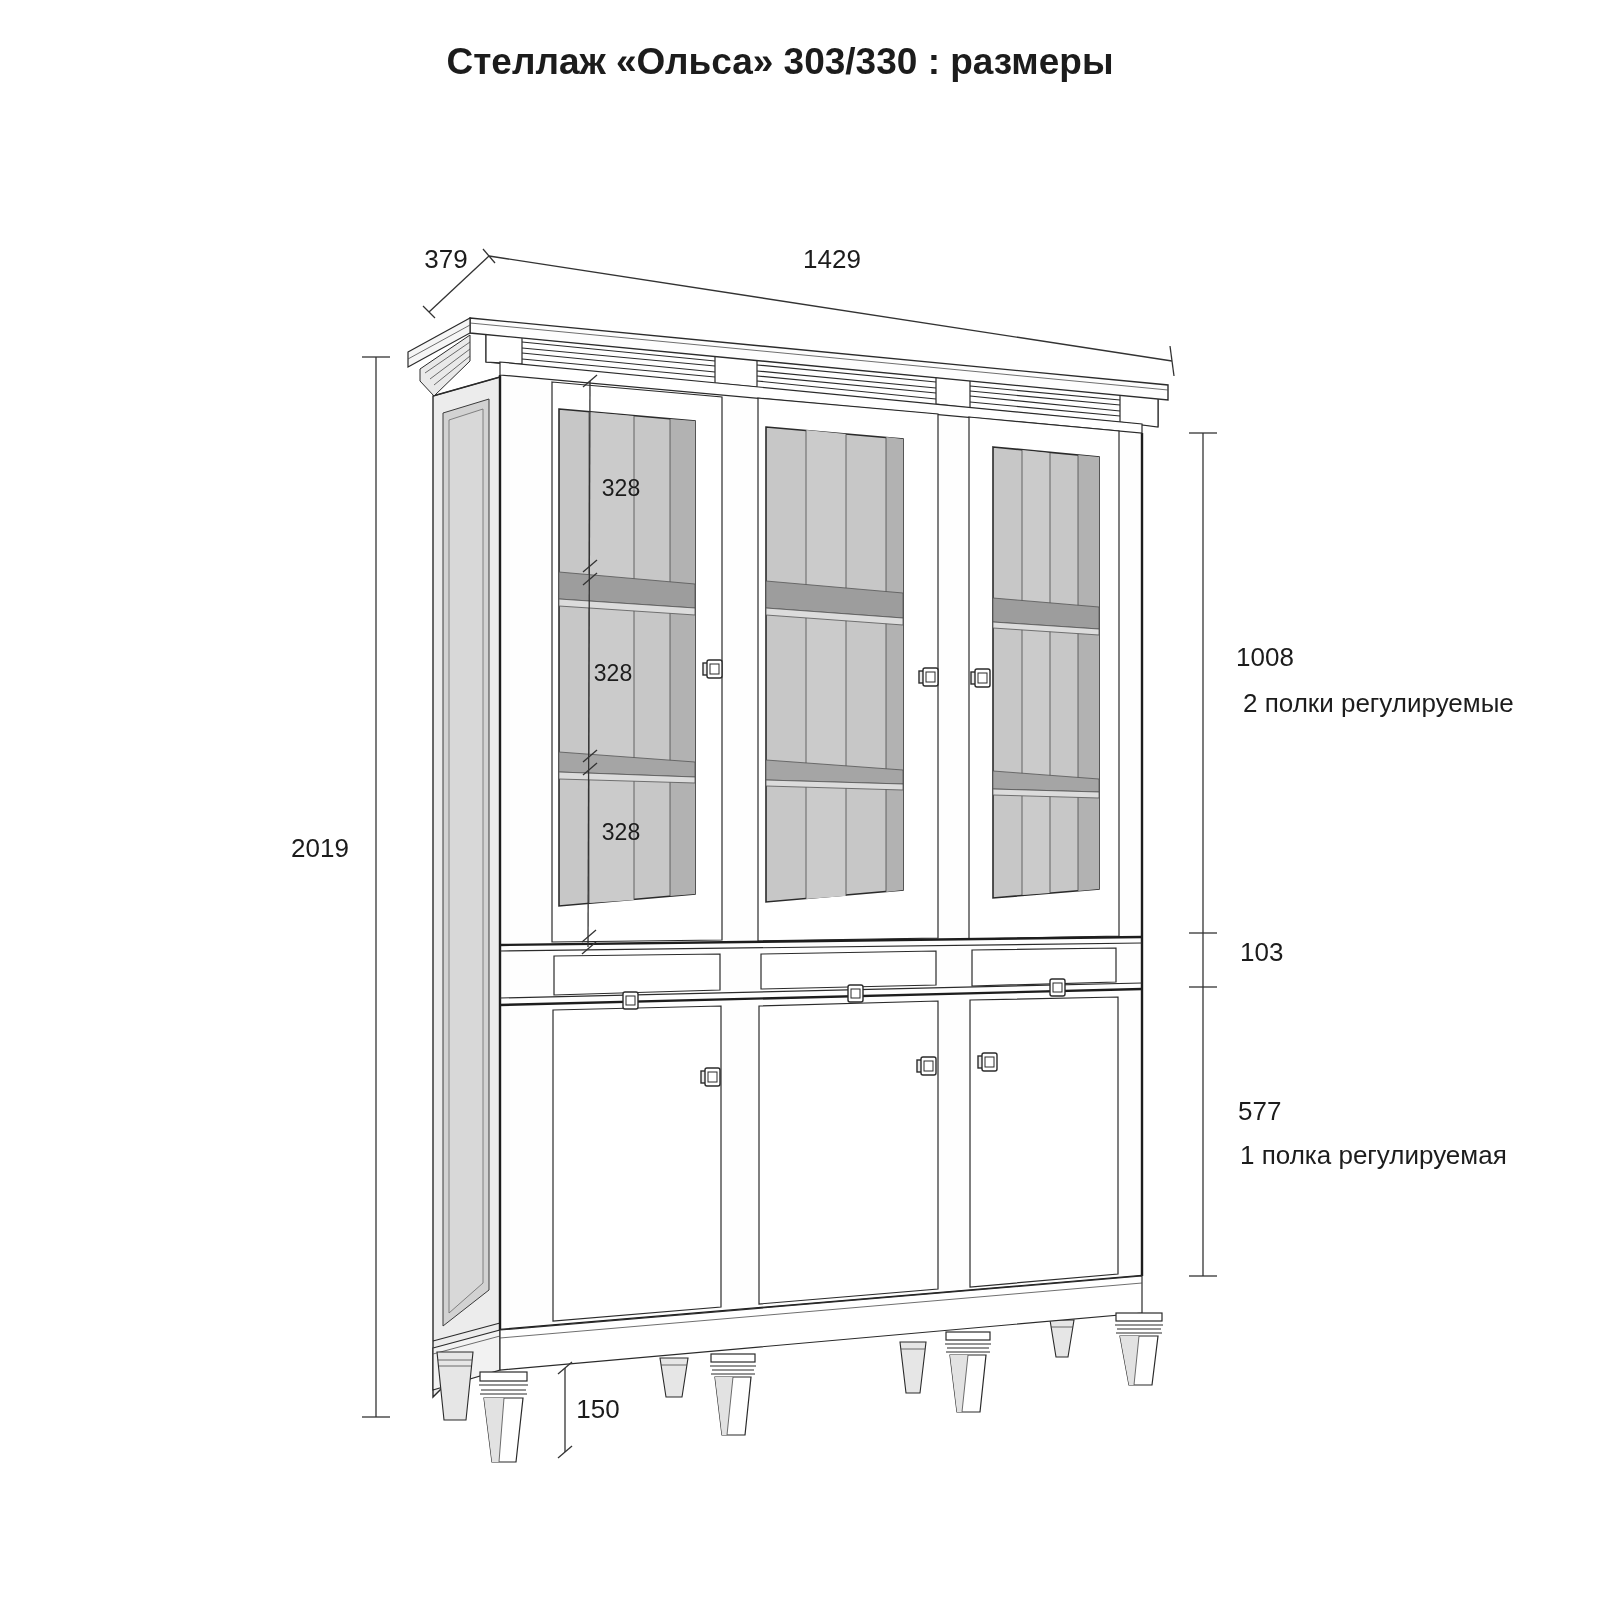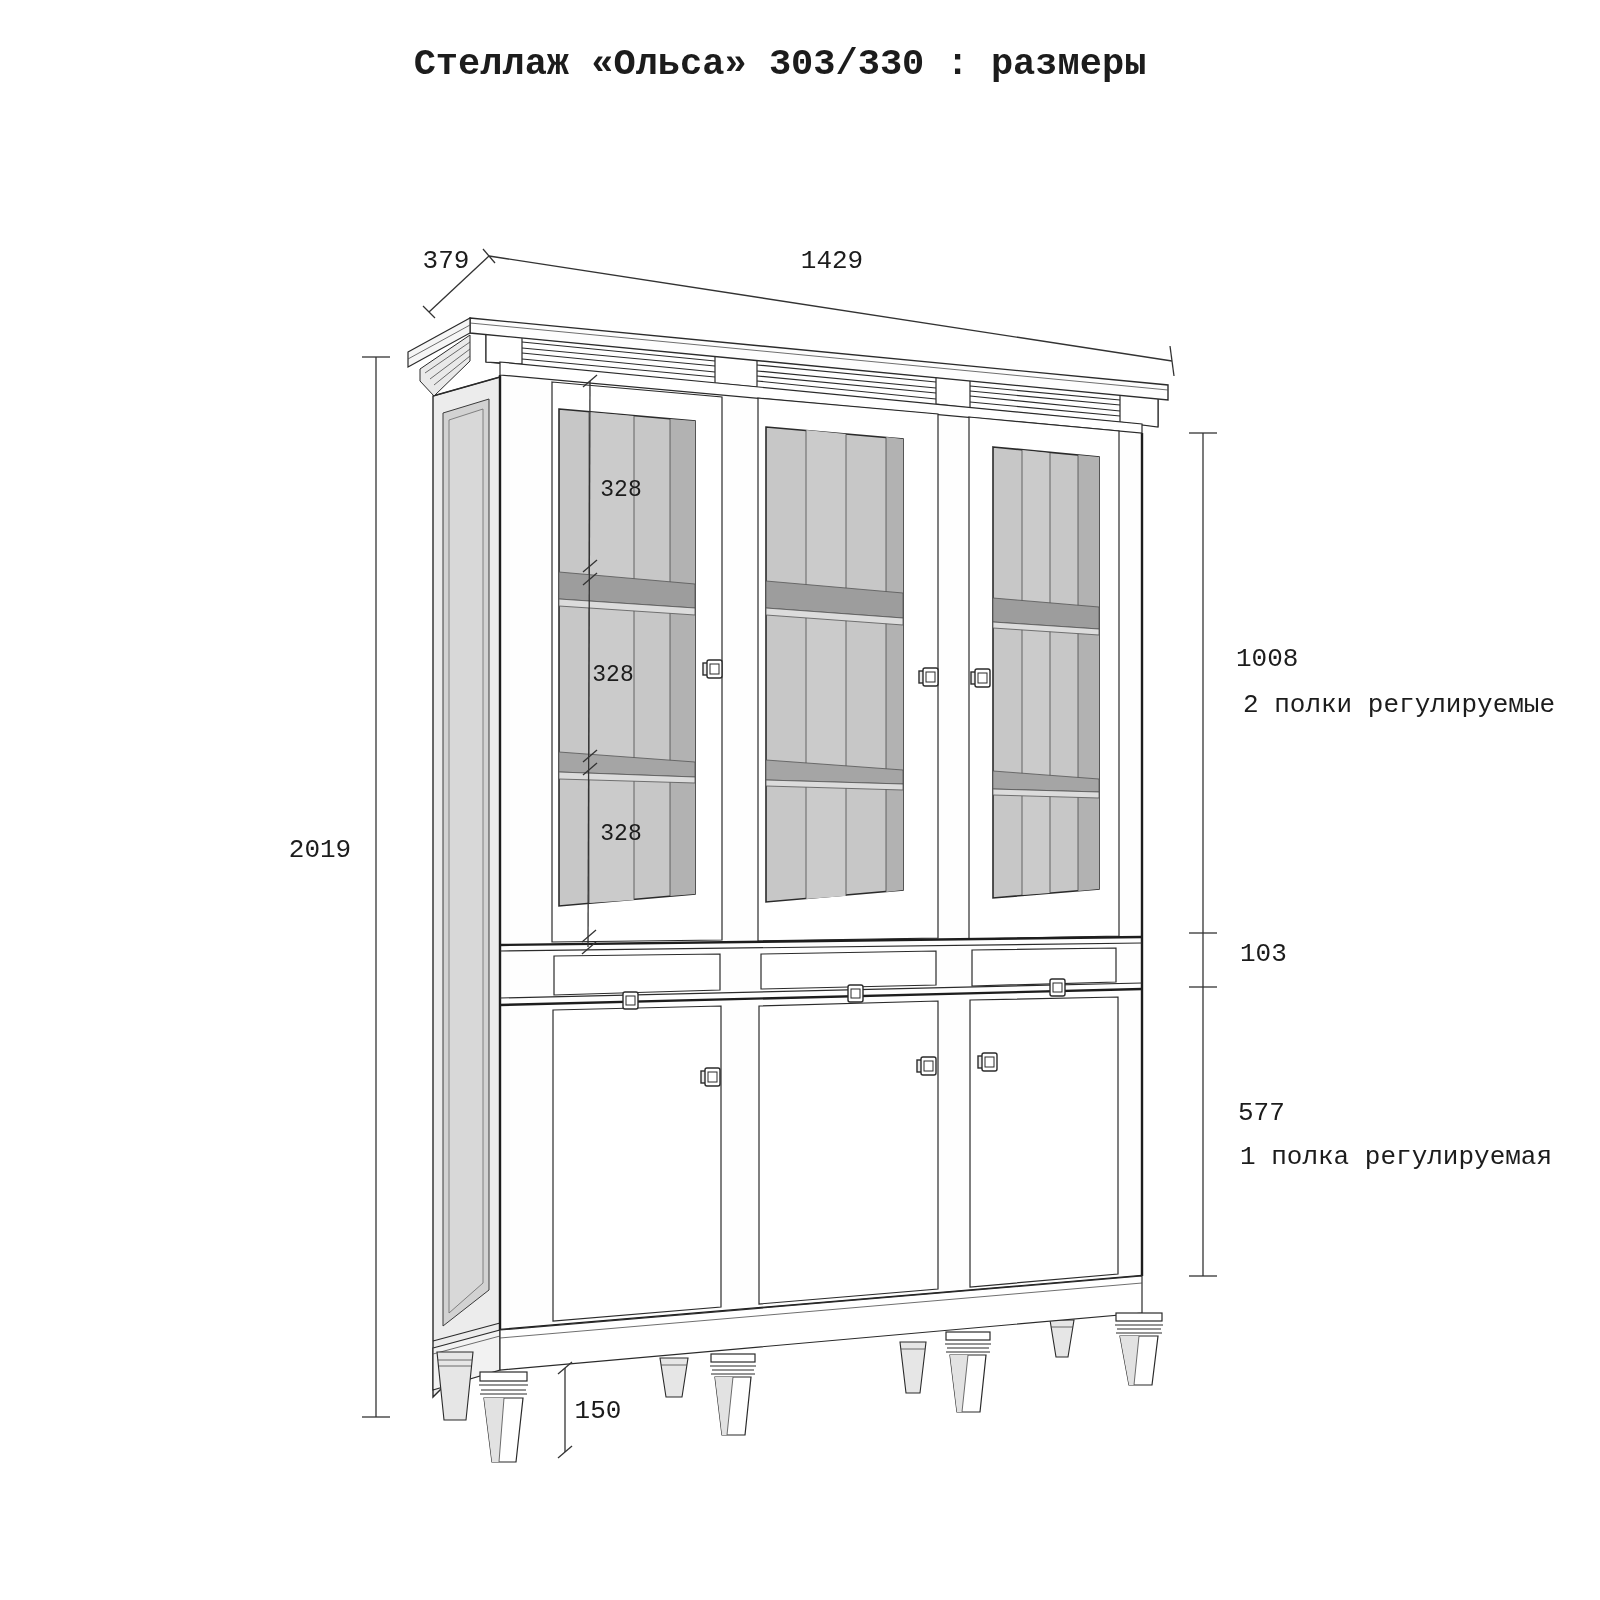--- a/index.html
+++ b/index.html
@@ -1,17 +1,17 @@
 <!DOCTYPE html>
 <html><head>
 <meta charset="utf-8">
 <style>
   html,body{margin:0;padding:0;background:#ffffff;}
   .page{position:relative;width:1600px;height:1600px;background:#fff;overflow:hidden;
-        font-family:Liberation Mono, monospace;}
+        font-family:Liberation Sans, sans-serif;}
   svg{position:absolute;left:0;top:0;}
   .ln{stroke:#2b2b2b;stroke-width:1.2;fill:none;}
   .ln2{stroke:#1d1d1d;stroke-width:2.4;fill:none;}
   .thin{stroke:#4a4a4a;stroke-width:0.8;fill:none;}
   .wh{fill:#ffffff;stroke:#2b2b2b;stroke-width:1.2;}
   .wh2{fill:#fdfdfd;stroke:#2b2b2b;stroke-width:1.4;}
   .dim{stroke:#333333;stroke-width:1.3;fill:none;}
   text{fill:#1c1c1c;}
   .dimtxt{font-size:26px;}
   .dimtxt-sm{font-size:23px;}

